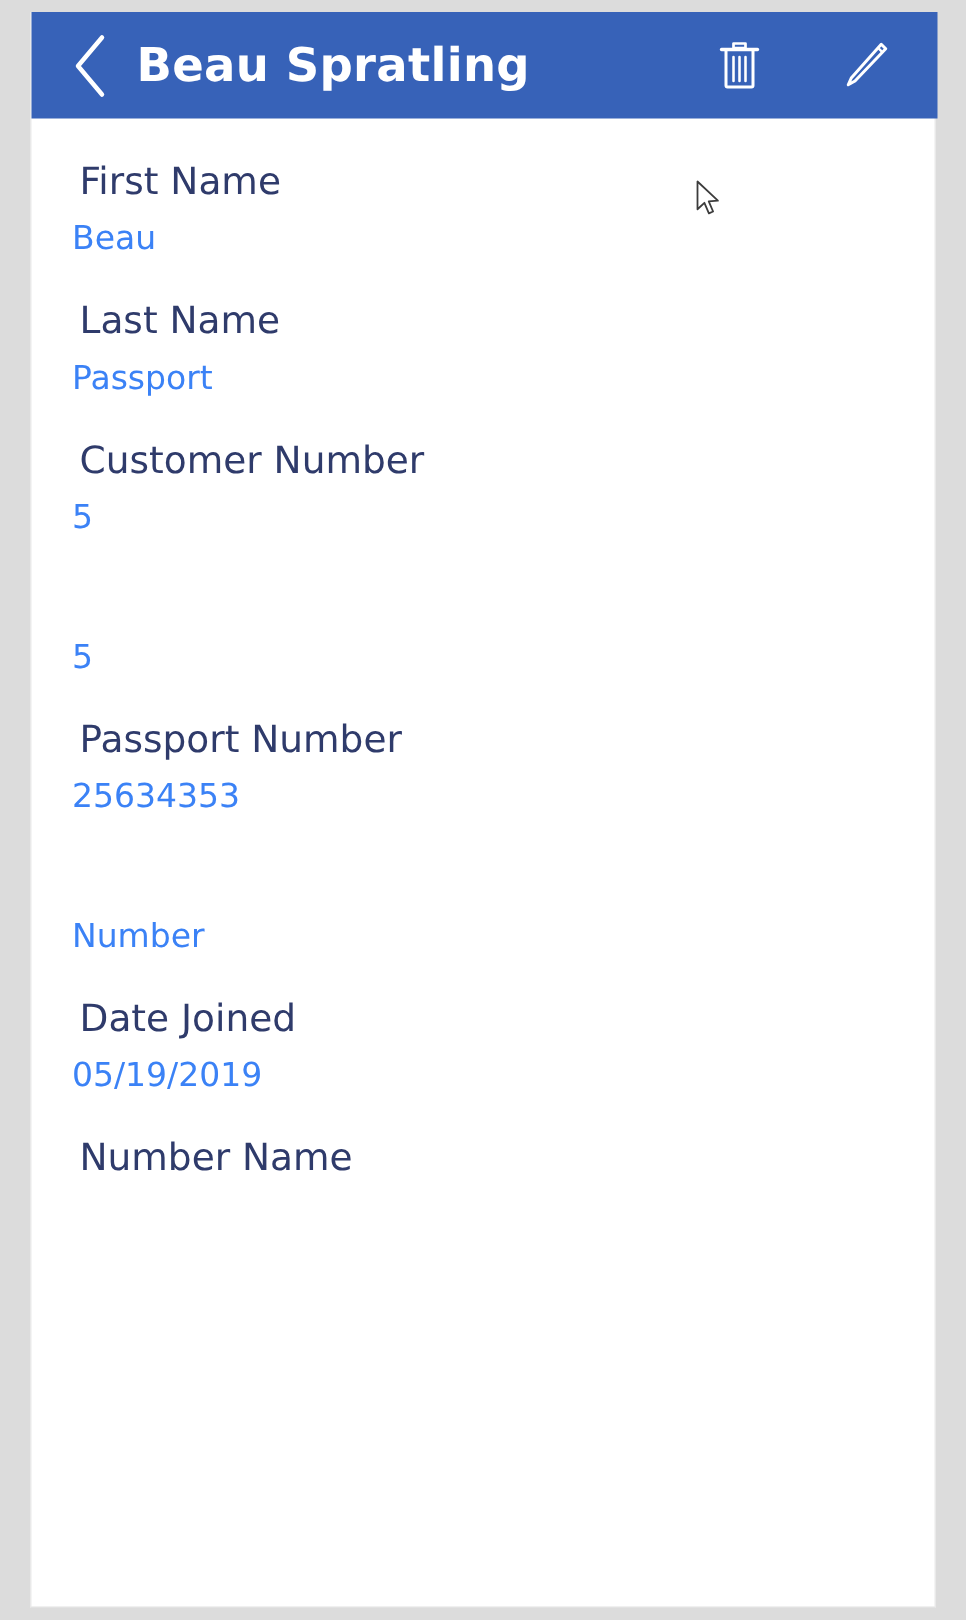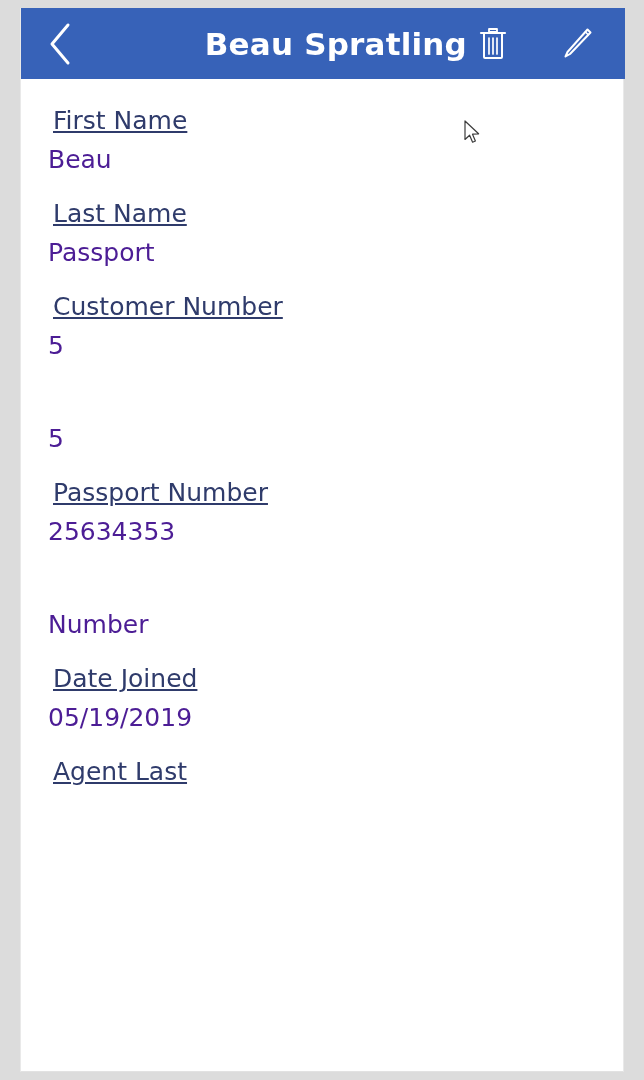--- a/index.html
+++ b/index.html
@@ -9,21 +9,20 @@
     height: 1080px;
     background: #dcdcdc;
     font-family: "DejaVu Sans", "Liberation Sans", sans-serif;
     overflow: hidden;
   }
 
   #app-root {
     position: relative;
     width: 644px;
     height: 1080px;
-    text-align: right;
   }
 
   
   .phone-panel {
     position: absolute;
     left: 20px;
     top: 8px;
     width: 604px;
     height: 1064px;
     background: #ffffff;
@@ -99,29 +98,28 @@
   }
 
   .field-label {
     position: absolute;
     left: 32px;
     top: 0;
     font-size: 25px;
     color: #2f3b6b;
     line-height: 30px;
     white-space: nowrap;
-    text-decoration: underline;
   }
 
   .field-value {
     position: absolute;
     left: 27px;
     top: 39px;
-    font-size: 25px;
-    color: #4c1d95;
+    font-size: 22px;
+    color: #3b82f6;
     line-height: 30px;
     white-space: nowrap;
   }
 
   
   .cursor {
     position: absolute;
     left: 464px;
     top: 120px;
     width: 18px;
@@ -201,21 +199,21 @@
       <div class="field">
         <div class="field-value">Number</div>
       </div>
 
       <div class="field">
         <div class="field-label">Date Joined</div>
         <div class="field-value">05/19/2019</div>
       </div>
 
       <div class="field">
-        <div class="field-label">Agent Last</div>
+        <div class="field-label">Number Name</div>
       </div>
 
     </div>
   </div>
 
   <div class="cursor">
     <svg width="18" height="26" viewBox="0 0 18 26" xmlns="http://www.w3.org/2000/svg">
       <path d="M1 1 L1 19.5 L5.6 15.2 L8.6 22.2 L11.4 21 L8.5 14.2 L14.6 13.8 Z" fill="#ffffff" stroke="#3c3c3c" stroke-width="1.2" stroke-linejoin="round"></path>
     </svg>
   </div>

